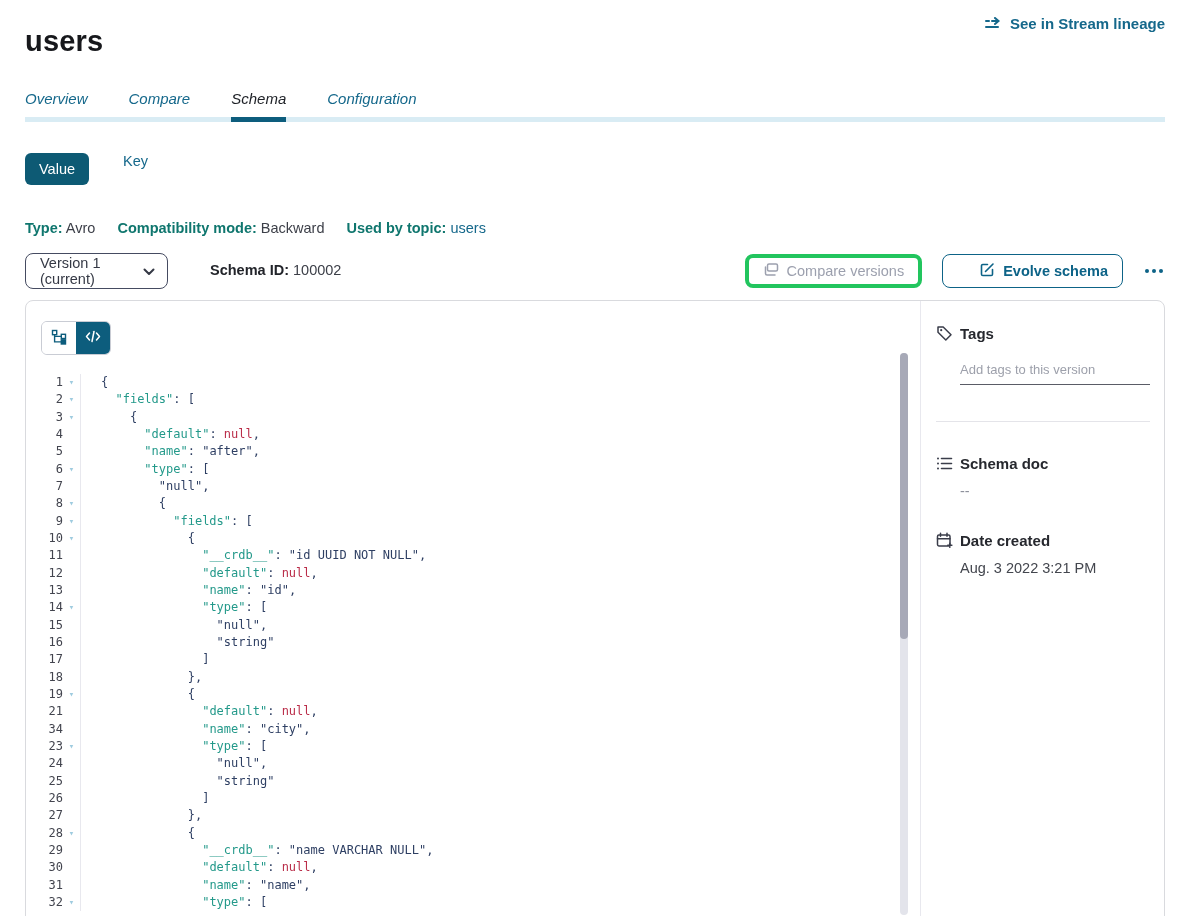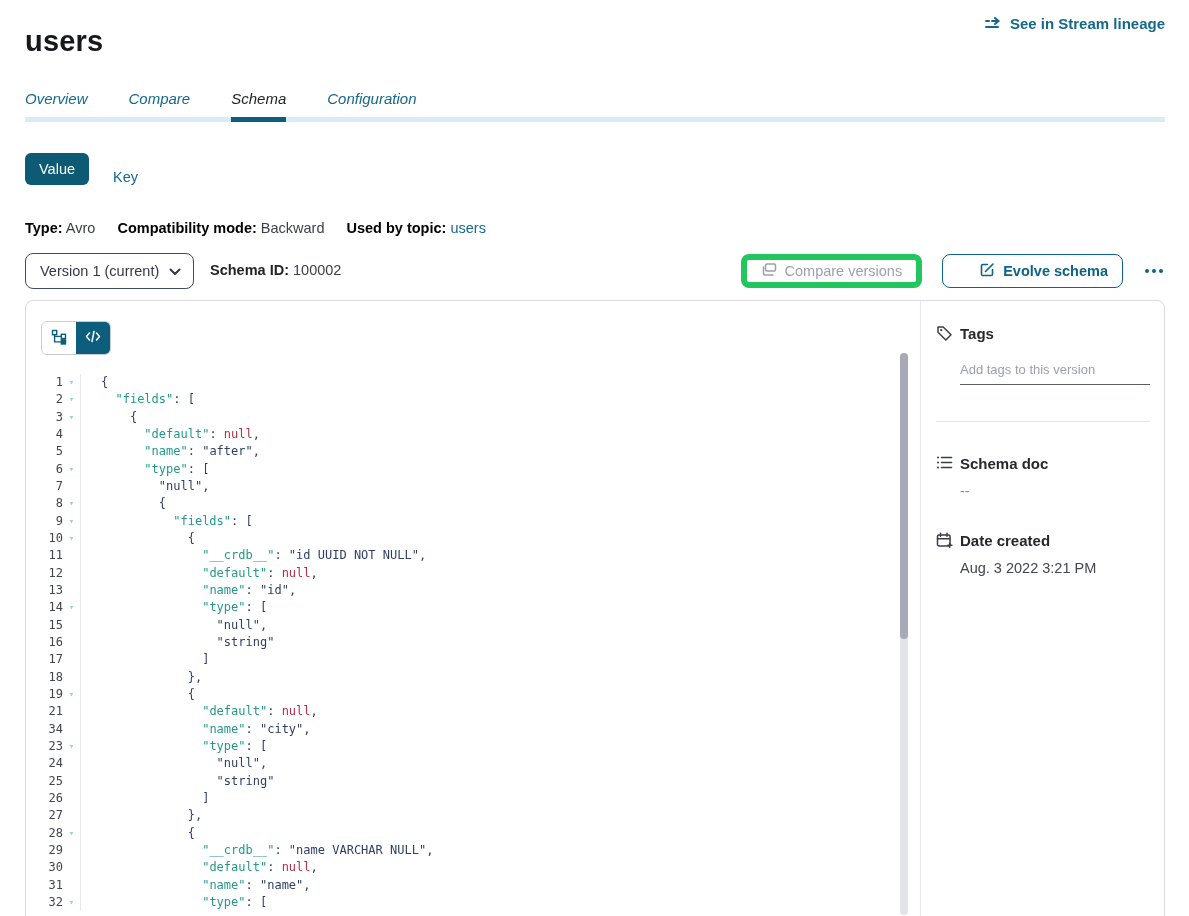--- a/index.html
+++ b/index.html
@@ -14,39 +14,39 @@
   .lineage-link{position:absolute;right:24px;top:15px;display:flex;align-items:center;gap:7px;
     color:#15688b;font-size:15px;font-weight:700;cursor:pointer;text-decoration:none;}
   .lineage-link svg{display:block;}
   
   .tabs{position:absolute;left:25px;top:90px;display:flex;gap:41px;font-size:15px;font-weight:500;font-style:italic;}
   .tab{color:#15688b;cursor:pointer;position:relative;line-height:18px;}
   .tab.active{color:#1d2026;}
   .tab.active::after{content:"";position:absolute;left:0;right:0;bottom:-14px;height:5px;background:#0d5d7d;z-index:2;}
   .tab-track{position:absolute;left:25px;right:24px;top:117px;height:5px;background:#d9ecf4;}
   
-  .vk-row{position:absolute;left:25px;top:153px;display:flex;align-items:flex-end;gap:24px;}
+  .vk-row{position:absolute;left:25px;top:153px;display:flex;align-items:flex-start;gap:34px;}
   .vk-btn{height:32px;min-width:56px;padding:0 14px;border:none;border-radius:6px;
     background:#0d5a74;color:#fff;font-size:14.5px;font-family:inherit;cursor:pointer;}
   .vk-link{color:#15688b;font-size:14.5px;font-weight:500;cursor:pointer;background:none;border:none;font-family:inherit;padding:0;}
   
   .meta-row{position:absolute;left:25px;top:220px;display:flex;gap:22px;font-size:14.5px;color:#3c3f48;}
-  .meta-pair b{color:#000000;font-weight:700;}
+  .meta-pair b{color:#0f766e;font-weight:700;}
   .meta-link{color:#15688b;cursor:pointer;text-decoration:none;}
   
   .controls{position:absolute;left:25px;right:24px;top:253px;height:36px;}
-  .version-select{position:absolute;left:0;top:0;width:169px;height:36px;border:1px solid #454b61;border-radius:8px;
+  .version-select{position:absolute;left:0;top:0;width:143px;height:36px;border:1px solid #454b61;border-radius:8px;
     background:#fff;display:flex;align-items:center;justify-content:space-between;padding:0 12px 0 14px;
     font-size:14.5px;color:#353945;cursor:pointer;box-sizing:border-box;}
   .schema-id{position:absolute;left:185px;top:9px;font-size:14.5px;color:#3c3f48;}
   .schema-id b{color:#22242a;}
   .right-actions{position:absolute;right:0;top:1px;display:flex;align-items:center;gap:20px;}
   .btn{height:34px;display:flex;align-items:center;gap:8px;padding:0 14px;border-radius:8px;
     font-size:14.5px;font-family:inherit;background:#fff;cursor:pointer;box-sizing:border-box;}
-  .btn-disabled{border:6px solid #22c55e;color:#9ca0ae;cursor:default;}
+  .btn-disabled{border:4px solid #22c55e;color:#9ca0ae;cursor:default;}
   .btn-outline{border:1.5px solid #0d6387;color:#0d6387;font-weight:700;padding-left:36px;}
   .more-btn{display:flex;gap:3px;background:none;border:none;cursor:pointer;padding:4px 2px;}
   .more-btn .dot{width:4px;height:4px;border-radius:50%;background:#0d6387;}
   
   .card{position:absolute;left:25px;top:300px;width:1140px;height:650px;border:1px solid #d9dade;border-radius:8px;
     display:flex;box-sizing:border-box;background:#fff;}
   .code-panel{width:895px;position:relative;border-right:1px solid #e8e8ee;box-sizing:border-box;}
   .view-toggle{position:absolute;left:15px;top:20px;display:flex;border-radius:6px;overflow:hidden;
     border:1px solid #c9ccd4;}
   .view-btn{width:34px;height:32px;display:flex;align-items:center;justify-content:center;border:none;cursor:pointer;background:#fff;padding:0;}
@@ -60,21 +60,21 @@
   .code-text{padding-left:20px;}
   .tk-k{color:#23998a;}
   .tk-s{color:#2e3f63;}
   .tk-n{color:#ba2d49;}
   .tk-p{color:#2e3f63;}
   
   .vscroll{position:absolute;right:12px;top:52px;bottom:34px;width:8px;border-radius:4px;background:#e3e4eb;}
   .vscroll-thumb{position:absolute;left:0;top:0;width:8px;height:286px;border-radius:4px;background:#a7a9b7;cursor:grab;}
   
   .side{flex:1;padding:24px 14px 0 15px;box-sizing:border-box;}
-  .side-head{display:flex;align-items:flex-start;gap:7px;font-size:15px;font-weight:700;color:#26282e;}
+  .side-head{display:flex;align-items:center;gap:7px;font-size:15px;font-weight:700;color:#26282e;}
   .side-head svg{flex:none;display:block;}
   .tags-input{display:block;margin:20px 0 16px 24px;width:190px;border:none;border-bottom:1px solid #5a5c66;
     padding:0 0 7px 0;font-size:13px;font-family:inherit;color:#3c3f48;outline:none;background:transparent;}
   .tags-input::placeholder{color:#9da0ab;}
   .side-divider{height:1px;background:#e4e4e9;margin:36px 0 0 0;border:none;}
   .side-sec{margin-top:33px;}
   .side-val{margin:11px 0 0 24px;font-size:14.5px;color:#43464e;}
   .side-val.dim{color:#8e919c;}
 </style>
 </head>

